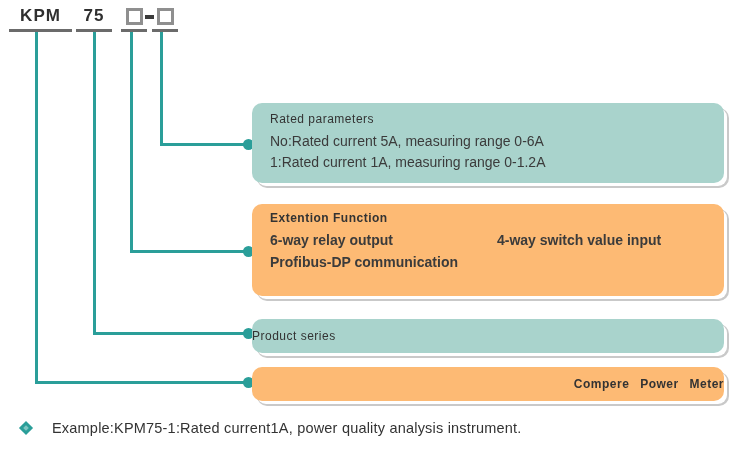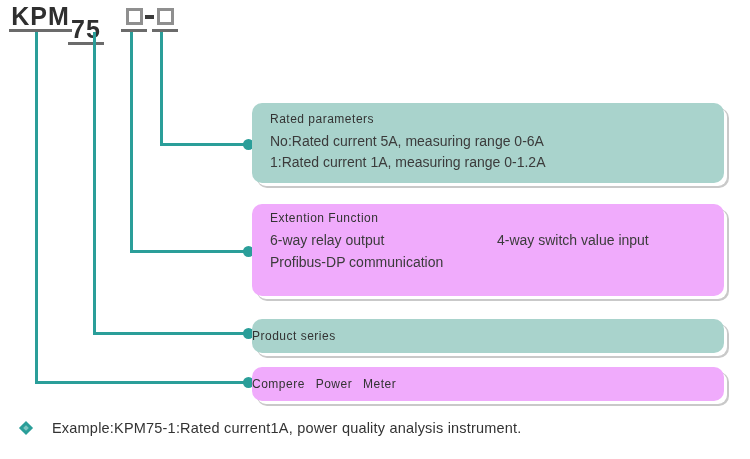--- a/index.html
+++ b/index.html
@@ -13,21 +13,21 @@
     background: #ffffff;
     overflow: hidden;
   }
 
   
   .seg { position: absolute; top: 3px; text-align: center; }
   .seg .seg-text {
     display: block;
     height: 26px;
     line-height: 26px;
-    font-size: 25px;
+    font-size: 17px;
     font-weight: bold;
     color: #2f2f2f;
     letter-spacing: 1px;
     white-space: nowrap;
   }
   .seg .seg-underline {
     display: block;
     height: 3px;
     background: #6b6b6b;
     margin-top: 0px;
@@ -58,21 +58,21 @@
 
   
   .callout {
     position: absolute;
     left: 252px;
     width: 472px;
     border-radius: 10px;
     box-shadow: 4px 4px 0 -1px #ffffff, 5px 5px 0 0 #c9c9c9;
   }
   .callout.teal { background: #a9d3cc; }
-  .callout.blue { background: #f0abfc; }
+  .callout.blue { background: #fdba74; font-weight: bold; }
 
   .callout-title {
     font-size: 12px;
     color: #333333;
     letter-spacing: 0.5px;
     white-space: nowrap;
   }
   .callout-line {
     font-size: 14px;
     color: #3b3b3b;
@@ -89,21 +89,21 @@
   .ext-col-left { width: 227px; }
   .ext-col-right { flex: 1; }
   .ext-cols .callout-line { line-height: 22px; }
 
   .box-single { height: 34px; }
   .box-single .callout-title {
     line-height: 34px;
   }
   .box-product { top: 319px; }
   .box-power { top: 367px; }
-  .box-power .callout-title { word-spacing: 7px; }
+  .box-power .callout-title { word-spacing: 7px; text-align: right; }
 
   
   .example-diamond {
     position: absolute;
     left: 21px; top: 423px;
     width: 10px; height: 10px;
     background: #2a9e99;
     transform: rotate(45deg);
   }
   .example-diamond::after {
@@ -124,21 +124,21 @@
 </style>
 </head>
 <body>
 
 <div class="stage">
 
   <div class="seg" style="left:9px;width:63px;">
     <span class="seg-text">KPM</span>
     <span class="seg-underline"></span>
   </div>
-  <div class="seg" style="left:68px;width:36px;margin-top:13px;">
+  <div class="seg" style="left:76px;width:36px;">
     <span class="seg-text">75</span>
     <span class="seg-underline"></span>
   </div>
   <div class="seg" style="left:121px;width:26px;">
     <span class="square-glyph"></span>
     <span class="seg-underline"></span>
   </div>
   <div class="code-dash"></div>
   <div class="seg" style="left:152px;width:26px;">
     <span class="square-glyph"></span>

